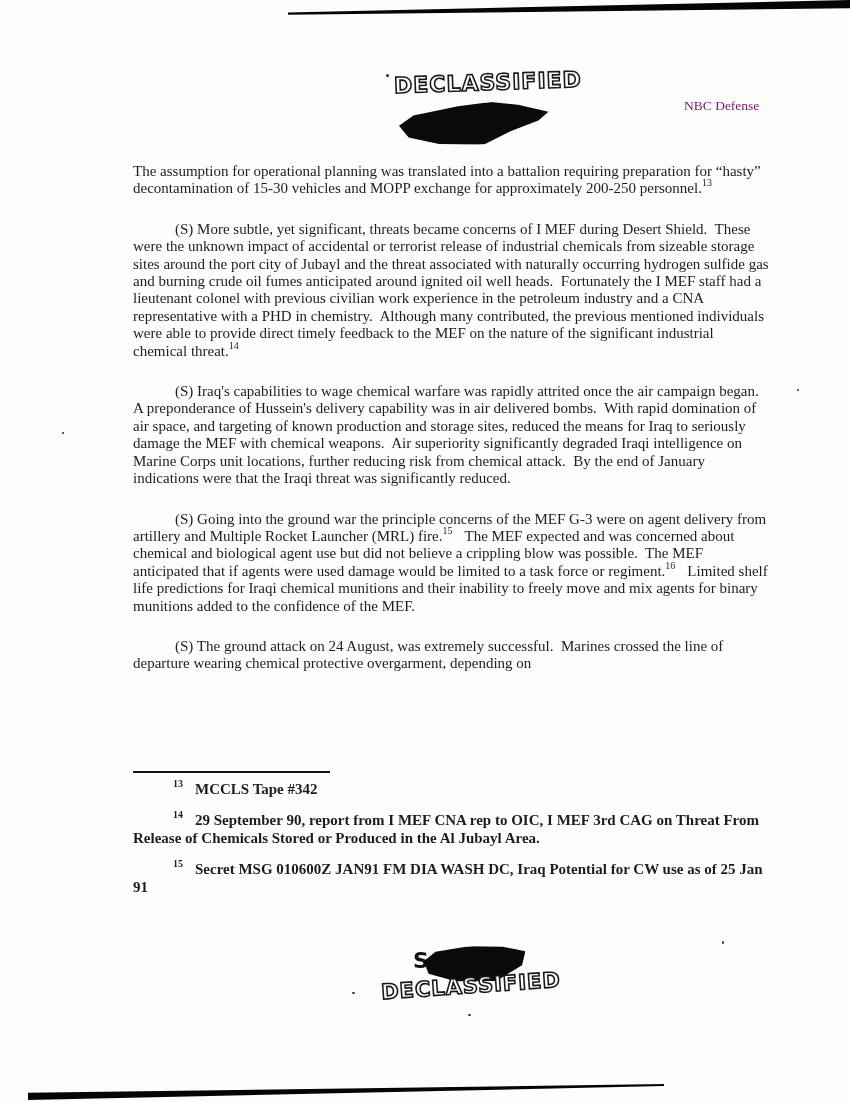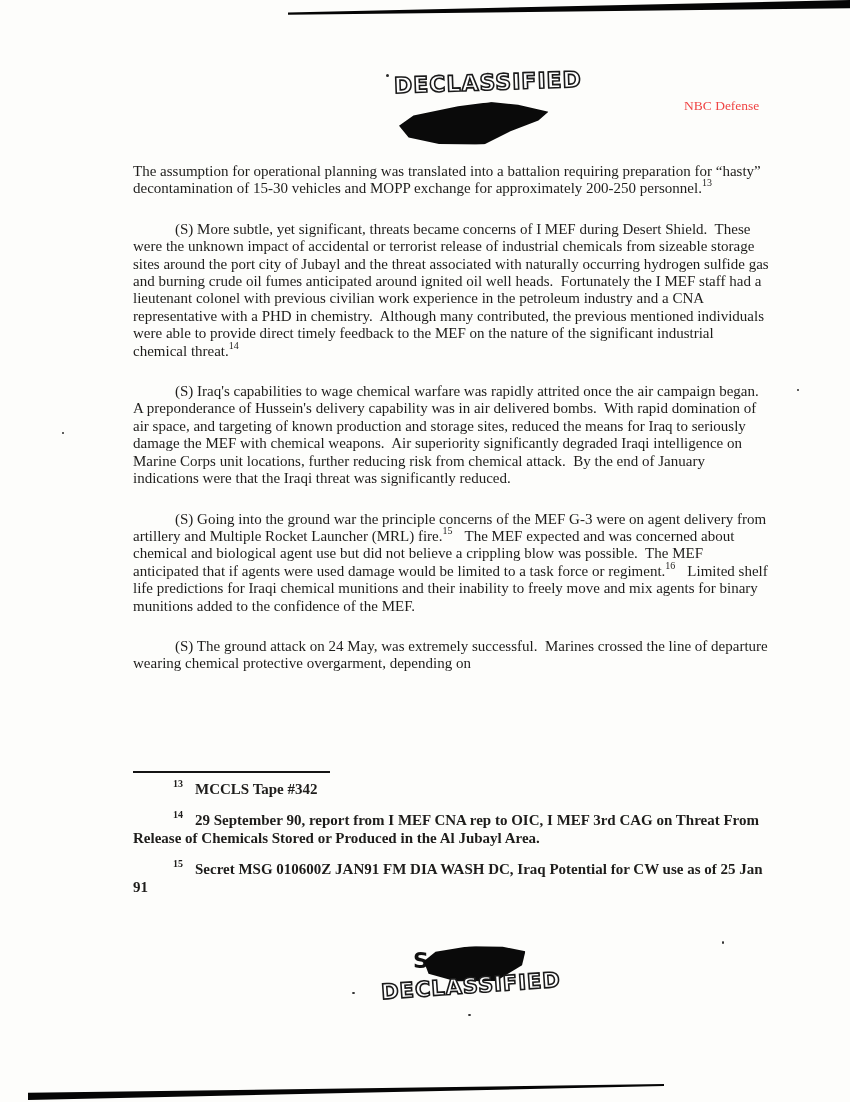--- a/index.html
+++ b/index.html
@@ -51,21 +51,21 @@
     transform:rotate(-3deg);
     clip-path:polygon(0% 35%,12% 10%,45% 0%,78% 6%,100% 22%,96% 60%,70% 100%,30% 95%,4% 70%);
   }
   .s-prefix{
     position:absolute;left:413px;top:948px;
     font-family:"DejaVu Sans",sans-serif;font-weight:700;font-size:22px;color:#111;
   }
 
   .header-right{
     position:absolute;left:684px;top:98px;
-    font-size:13.5px;color:#ef4444;
+    font-size:13.5px;color:#701a75;
   }
 
   
   .body-text{
     position:absolute;left:133px;top:163px;width:636px;
     font-size:15px;line-height:17.4px;
     text-align:left;
   }
   .para{margin:0 0 23px 0;white-space:pre-wrap;}
   .para.indent{text-indent:42px;}
@@ -94,21 +94,21 @@
   <div class="stamp stamp-top">DECLASSIFIED</div>
   <div class="redaction redaction-top"></div>
 
   <div class="header-right">NBC Defense</div>
 
   <div class="body-text" id="paragraphs">
       <p class="para"><span>The assumption for operational planning was translated into a battalion requiring preparation for “hasty” decontamination of 15-30 vehicles and MOPP exchange for approximately 200-250 personnel.</span><sup>13</sup></p>
       <p class="para indent"><span>(S) More subtle, yet significant, threats became concerns of I MEF during Desert Shield.  These were the unknown impact of accidental or terrorist release of industrial chemicals from sizeable storage sites around the port city of Jubayl and the threat associated with naturally occurring hydrogen sulfide gas and burning crude oil fumes anticipated around ignited oil well heads.  Fortunately the I MEF staff had a lieutenant colonel with previous civilian work experience in the petroleum industry and a CNA representative with a PHD in chemistry.  Although many contributed, the previous mentioned individuals were able to provide direct timely feedback to the MEF on the nature of the significant industrial chemical threat.</span><sup>14</sup></p>
       <p class="para indent"><span>(S) Iraq's capabilities to wage chemical warfare was rapidly attrited once the air campaign began.  A preponderance of Hussein's delivery capability was in air delivered bombs.  With rapid domination of air space, and targeting of known production and storage sites, reduced the means for Iraq to seriously damage the MEF with chemical weapons.  Air superiority significantly degraded Iraqi intelligence on Marine Corps unit locations, further reducing risk from chemical attack.  By the end of January indications were that the Iraqi threat was significantly reduced.</span></p>
       <p class="para indent"><span>(S) Going into the ground war the principle concerns of the MEF G-3 were on agent delivery from artillery and Multiple Rocket Launcher (MRL) fire.</span><sup>15</sup><span>The MEF expected and was concerned about chemical and biological agent use but did not believe a crippling blow was possible.  The MEF anticipated that if agents were used damage would be limited to a task force or regiment.</span><sup>16</sup><span>Limited shelf life predictions for Iraqi chemical munitions and their inability to freely move and mix agents for binary munitions added to the confidence of the MEF.</span></p>
-      <p class="para indent"><span>(S) The ground attack on 24 May, was extremely successful.  Marines crossed the line of departure wearing chemical protective overgarment, depending on</span></p>
+      <p class="para indent"><span>(S) The ground attack on 24 August, was extremely successful.  Marines crossed the line of departure wearing chemical protective overgarment, depending on</span></p>
     </div>
 
   <div class="footnote-sep"></div>
   <div class="footnotes" id="footnotes">
       <p class="footnote"><sup>13</sup><span>MCCLS Tape #342</span></p>
       <p class="footnote"><sup>14</sup><span>29 September 90, report from I MEF CNA rep to OIC, I MEF 3rd CAG on Threat From Release of Chemicals Stored or Produced in the Al Jubayl Area.</span></p>
       <p class="footnote"><sup>15</sup><span>Secret MSG 010600Z JAN91 FM DIA WASH DC, Iraq Potential for CW use as of 25 Jan 91</span></p>
     </div>
 
   <span class="s-prefix">S</span>

